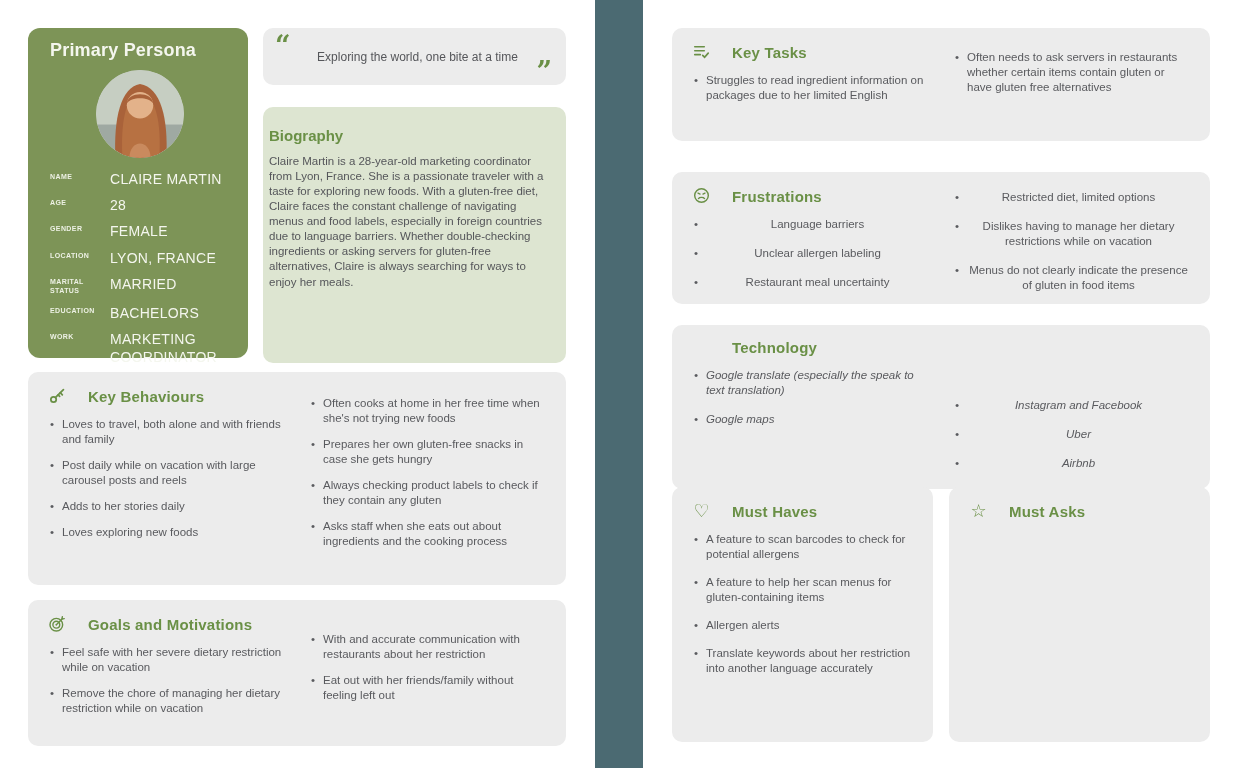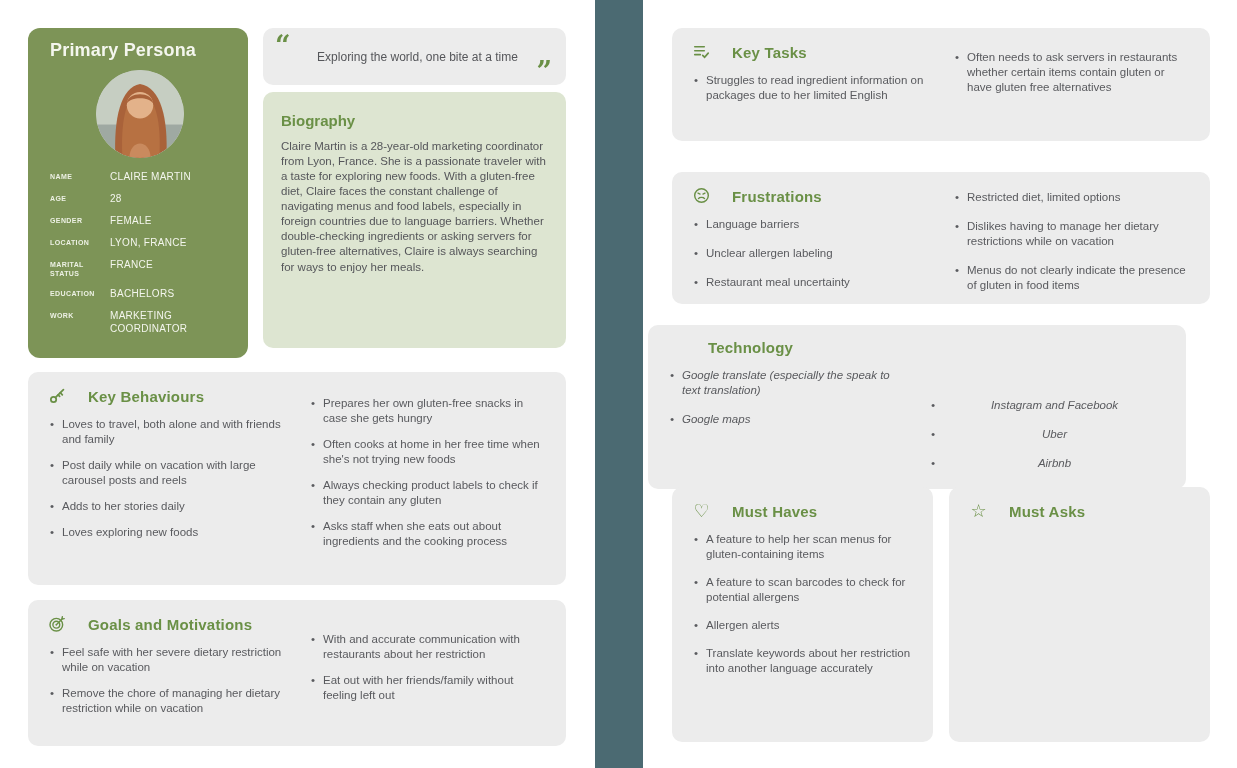--- a/index.html
+++ b/index.html
@@ -21,38 +21,38 @@
     left:28px; top:28px; width:220px; height:330px;
     background:#7d9457; border-radius:12px; color:#f4f6ee;
     padding:12px 18px 10px 22px;
   }
   .persona-title { font-size:18px; font-weight:bold; letter-spacing:.2px; }
   .avatar-wrap { display:flex; justify-content:center; margin-top:9px; }
   .avatar { width:88px; height:88px; border-radius:50%; overflow:hidden; background:#c3cbbf; }
   .fields { margin-top:12px; display:flex; flex-direction:column; row-gap:8px; }
   .field-row { display:flex; align-items:flex-start; min-height:14px; }
   .field-label { width:60px; flex:0 0 60px; font-size:7px; font-weight:bold; letter-spacing:.4px; color:#edf1e4; padding-top:2px; line-height:1.35; }
-  .field-value { flex:1; font-size:10px; letter-spacing:.3px; color:#f4f6ee; line-height:1.3; }
+  .field-value { flex:1; font-size:14px; letter-spacing:.3px; color:#f4f6ee; line-height:1.3; }
 
   
   .quote-box {
     left:263px; top:28px; width:303px; height:57px;
     background:#ececec; border-radius:10px;
     padding:6px 14px;
   }
   .qmark { font-family:"DejaVu Serif", serif; font-weight:bold; color:#6a9046; font-size:27px; line-height:1; }
   .qmark.open { position:absolute; left:12px; top:4px; }
   .qmark.close { position:absolute; right:14px; bottom:0px; }
   .quote-text { position:absolute; left:32px; right:26px; top:22px; font-size:12px; color:#55565a; text-align:center; }
 
   
   .bio-box {
-    left:263px; top:92px; width:303px; height:256px;
+    left:263px; top:107px; width:303px; height:256px;
     background:#dde5d1; border-radius:10px;
-    padding:20px 18px 14px 18px;
+    padding:20px 18px 14px 6px;
   }
   .bio-title { color:#6a9046; font-size:15px; font-weight:bold; }
   .bio-text { margin-top:10px; font-size:11.5px; line-height:1.31; color:#55565a; }
 
   
   .tbox { background:#ececec; border-radius:10px; padding:14px 20px; }
   .section-head { display:flex; align-items:flex-end; gap:21px; }
   .section-title { color:#6a9046; font-size:15px; font-weight:bold; letter-spacing:.2px; }
   .hicon { width:19px; height:19px; color:#6a9046; flex:0 0 19px; display:flex; align-items:center; justify-content:center; }
   .hicon svg { width:100%; height:100%; }
@@ -62,30 +62,30 @@
   .cols { display:grid; grid-template-columns:1fr 1fr; column-gap:24px; }
   ul.bullets { list-style:none; margin-top:12px; }
   ul.bullets li { position:relative; padding-left:14px; margin-bottom:11px; font-size:11.5px; line-height:1.3; color:#595a5e; }
   ul.bullets li::before { content:"•"; position:absolute; left:2px; top:0; color:#595a5e; }
 
   
   .kb-box   { left:28px;  top:372px; width:538px; height:213px; }
   .goals-box{ left:28px;  top:600px; width:538px; height:146px; }
   .kt-box   { left:672px; top:28px;  width:538px; height:113px; }
   .fr-box   { left:672px; top:172px; width:538px; height:132px; }
-  .tech-box { left:648px; top:325px; width:538px; height:164px; }
+  .tech-box { left:672px; top:325px; width:538px; height:164px; }
   .mh-box   { left:672px; top:487px; width:261px; height:255px; }
   .mn-box   { left:949px; top:487px; width:261px; height:255px; }
 
   .kb-box   .col-right > ul { margin-top:10px; }
   .goals-box.cols-off .col-right > ul { margin-top:18px; }
   .kt-box   .col-right > ul { margin-top:8px; }
   .fr-box   .col-right > ul { margin-top:4px; }
   .tech-box .col-right > ul { margin-top:59px;text-align:center; }
-  .fr-box ul.bullets li { margin-bottom:14px; }
+  .fr-box ul.bullets li { margin-bottom:14px;text-align:center; }
   .tech-box ul.bullets li { margin-bottom:14px;font-style:italic; }
   .mh-box ul.bullets li, .mn-box ul.bullets li { margin-bottom:13px; }
 </style>
 </head>
 <body>
 
 <div class="abs divider"></div>
 
 <div class="abs persona-card">
   <div class="persona-title">Primary Persona</div>
@@ -121,21 +121,21 @@
     <div class="field-row">
       <div class="field-label">GENDER</div>
       <div class="field-value">FEMALE</div>
     </div>
     <div class="field-row">
       <div class="field-label">LOCATION</div>
       <div class="field-value">LYON, FRANCE</div>
     </div>
     <div class="field-row">
       <div class="field-label">MARITAL STATUS</div>
-      <div class="field-value">FRANCE</div>
+      <div class="field-value">MARRIED</div>
     </div>
     <div class="field-row">
       <div class="field-label">EDUCATION</div>
       <div class="field-value">BACHELORS</div>
     </div>
     <div class="field-row">
       <div class="field-label">WORK</div>
       <div class="field-value">MARKETING COORDINATOR</div>
     </div>
   </div>
@@ -167,22 +167,22 @@
     </div>
     <ul class="bullets">
       <li>Loves to travel, both alone and with friends and family</li>
       <li>Post daily while on vacation with large carousel posts and reels</li>
       <li>Adds to her stories daily</li>
       <li>Loves exploring new foods</li>
     </ul>
   </div>
   <div class="col-right">
     <ul class="bullets">
+      <li>Often cooks at home in her free time when she's not trying new foods</li>
       <li>Prepares her own gluten-free snacks in case she gets hungry</li>
-      <li>Often cooks at home in her free time when she's not trying new foods</li>
       <li>Always checking product labels to check if they contain any gluten</li>
       <li>Asks staff when she eats out about ingredients and the cooking process</li>
     </ul>
   </div>
 </div>
 
 <div class="abs tbox goals-box cols cols-off">
   <div class="col-left">
     <div class="section-head">
       <span class="hicon">
@@ -277,22 +277,22 @@
     </ul>
   </div>
 </div>
 
 <div class="abs tbox mh-box">
   <div class="section-head">
     <span class="hicon glyph-icon">♡</span>
     <span class="section-title">Must Haves</span>
   </div>
   <ul class="bullets">
+    <li>A feature to scan barcodes to check for potential allergens</li>
     <li>A feature to help her scan menus for gluten-containing items</li>
-    <li>A feature to scan barcodes to check for potential allergens</li>
     <li>Allergen alerts</li>
     <li>Translate keywords about her restriction into another language accurately</li>
   </ul>
 </div>
 
 <div class="abs tbox mn-box">
   <div class="section-head">
     <span class="hicon glyph-icon">☆</span>
     <span class="section-title">Must Asks</span>
   </div>

